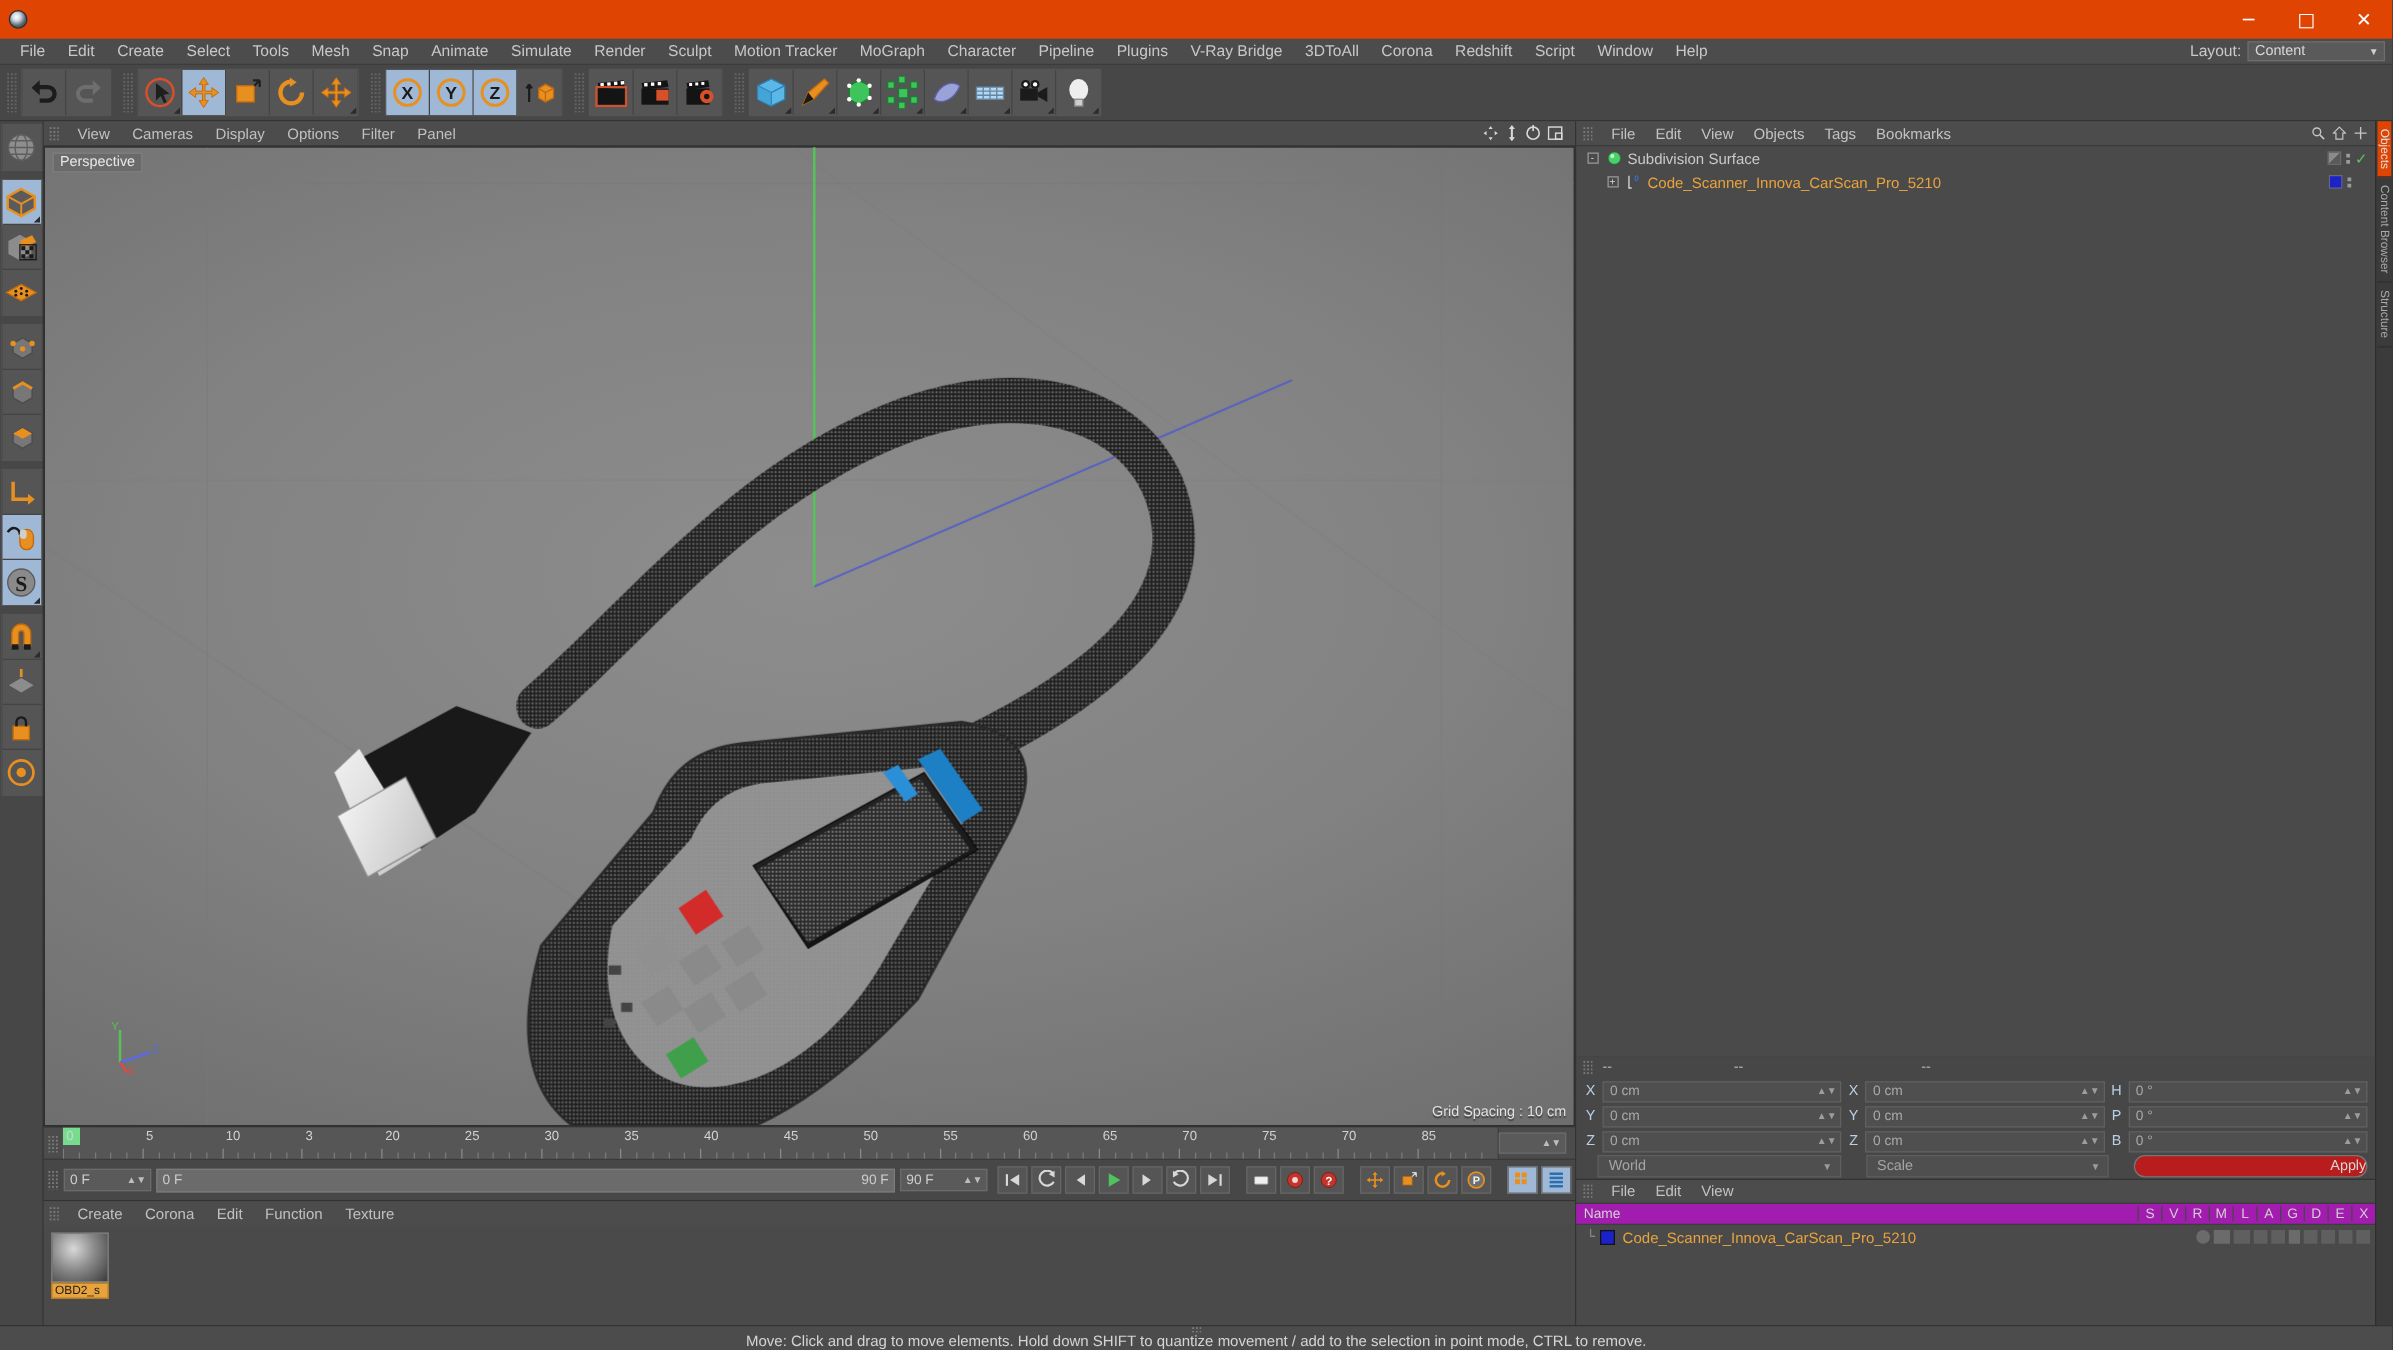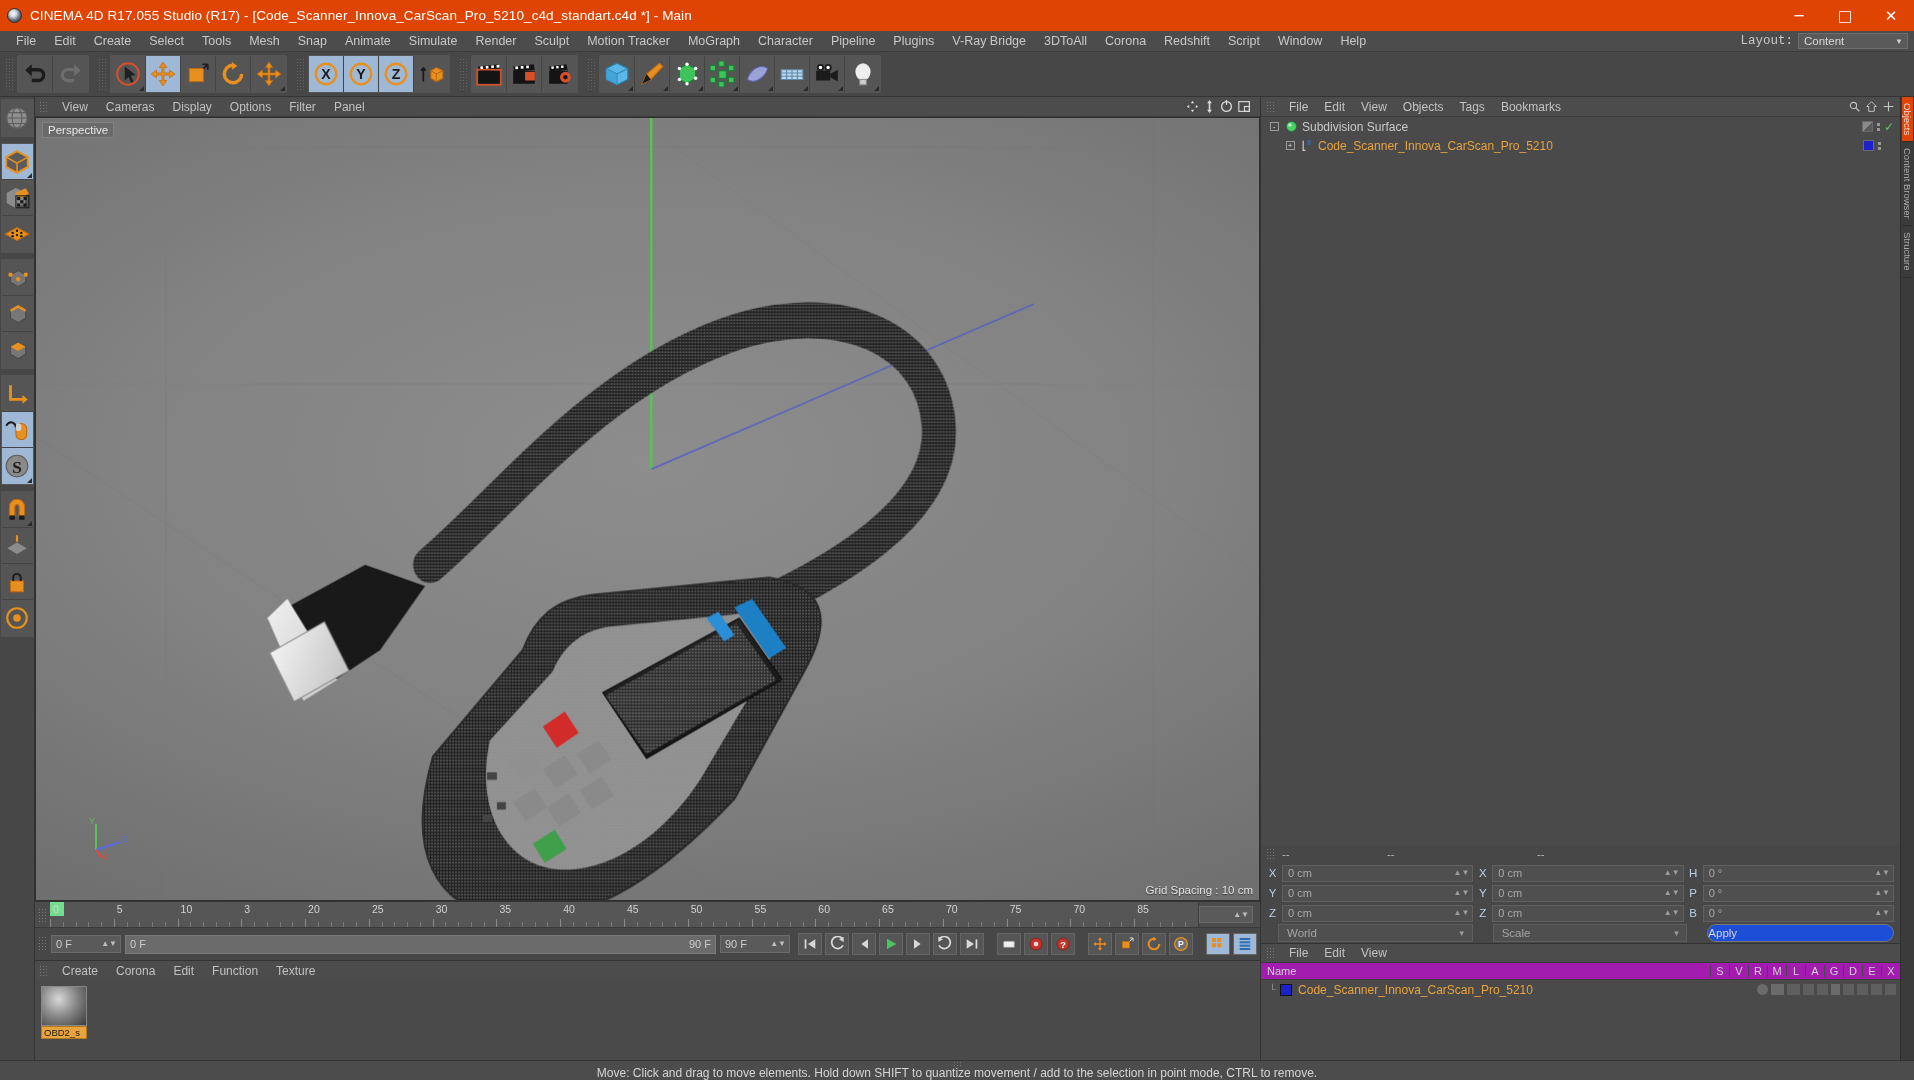--- a/index.html
+++ b/index.html
@@ -15,21 +15,21 @@
   #titlebar .title-text { color:#fff; font-size:13.5px; letter-spacing:.1px; white-space:nowrap;}
   #winbtns { position:absolute; right:0; top:0; height:31px; display:flex; }
   #winbtns div { width:46px;height:31px;display:flex;align-items:center;justify-content:center;
      color:#fff;font-size:15px;font-family:"DejaVu Sans",sans-serif; }
 
   
   #menubar { height:21px; background:#4c4c4c; display:flex; align-items:center;
      padding-left:7px; border-bottom:1px solid #3c3c3c; }
   #menubar .mi { color:#c8c8c8; font-size:12.5px; padding:0 9px; line-height:21px; white-space:nowrap;}
   #layoutbox { margin-left:auto; display:flex; align-items:center; padding-right:6px; }
-  #layoutbox .lbl { color:#c8c8c8; font-size:12.5px; margin-right:5px;font-family:Liberation Mono, monospace; }
+  #layoutbox .lbl { color:#c8c8c8; font-size:12.5px; margin-right:5px; }
   #layoutbox .dd { width:110px;height:16px;background:#5a5a5a;border:1px solid #6e6e6e;
      color:#d8d8d8;font-size:11.5px;display:flex;align-items:center;padding-left:5px;position:relative;}
   #layoutbox .dd .arr { position:absolute; right:4px; font-size:8px; color:#cfcfcf;}
 
   
   #toolbar { height:45px; background:#474747; display:flex; align-items:center;
      border-bottom:1px solid #333; padding-left:2px; }
   .grip { width:9px; height:32px; margin:0 3px; flex:0 0 auto;
      background-image:radial-gradient(#6e6e6e 40%, transparent 41%);
      background-size:3px 3px; opacity:.75; }
@@ -145,22 +145,22 @@
   #coordpanel { background:#474747; flex:0 0 auto; }
   #coordhdr { height:18px; display:flex; align-items:center; padding-left:5px; color:#b8b8b8; font-size:11.5px;}
   .coordrow { height:20px; display:flex; align-items:center; padding:0 6px; gap:4px;}
   .coordrow .axlbl { width:11px; color:#b9cfe6; font-size:11.5px; text-align:center; }
   .cbox { flex:1 1 0; height:17px; background:#4f4f4f; border:1px solid #606060;
     color:#a9a9a9; font-size:11px; display:flex; align-items:center; padding-left:5px; position:relative;}
   .cbox .sp { position:absolute; right:3px; color:#9d9d9d; font-size:8px; line-height:8px;}
   .ddbox { height:18px; background:#4f4f4f;border:1px solid #5e5e5e;color:#a5a5a5;font-size:11.5px;
     display:flex;align-items:center;padding-left:8px;position:relative;}
   .ddbox .arr{position:absolute;right:6px;font-size:8px;color:#9a9a9a;}
-  #applybtn{height:18px;border-radius:9px;background:#1d4ed8;border:1px solid #767676;
-    color:#d6d6d6;font-size:11.5px;display:flex;align-items:center;justify-content:flex-start;}
+  #applybtn{height:18px;border-radius:9px;background:#b91c1c;border:1px solid #767676;
+    color:#d6d6d6;font-size:11.5px;display:flex;align-items:center;justify-content:flex-end;}
 
   
   #matmgr { flex:1 1 auto; background:#4a4a4a; }
   #matcols { height:17px; background:#a21caf; display:flex; align-items:center;
      font-size:11px; color:#d0d0d0; border-bottom:1px solid #3d3d3d; }
   #matcols .cname { padding-left:6px; flex:1 1 auto;}
   #matcols .ch { width:19px; text-align:center; border-left:1px solid #464646;}
   .mrow { height:19px; display:flex; align-items:center; font-size:12px; position:relative;}
   .mrow .swatch { width:12px;height:12px;background:#1c22c8;border:1px solid #111; margin-left:18px;}
   .mrow .mname { color:#e8a33d; margin-left:6px; }
@@ -178,21 +178,20 @@
      align-items:center; border-left:1px solid #2e2e2e;}
   .vtab { writing-mode:vertical-rl; color:#aaa; font-size:9.5px; padding:6px 0;
     border-bottom:1px solid #2e2e2e; white-space:nowrap;}
   .vtab.or { color:#e0e0e0; background:#e04403; }
 </style>
 </head>
 <body>
 
 <div id="titlebar">
   <div class="app-icon"></div>
-  <div class="title-text">CINEMA 4D R17.055 Studio (R17) - [Code_Scanner_Innova_CarScan_Pro_5210_c4d_standart.c4d *] - Main</div>
   <div id="winbtns">
     <div>─</div>
     <div>□</div>
     <div>✕</div>
   </div>
 </div>
 
 <div id="menubar">
   <div id="menu-items" style="display:flex;align-items:center;">
       <div class="mi">File</div>

